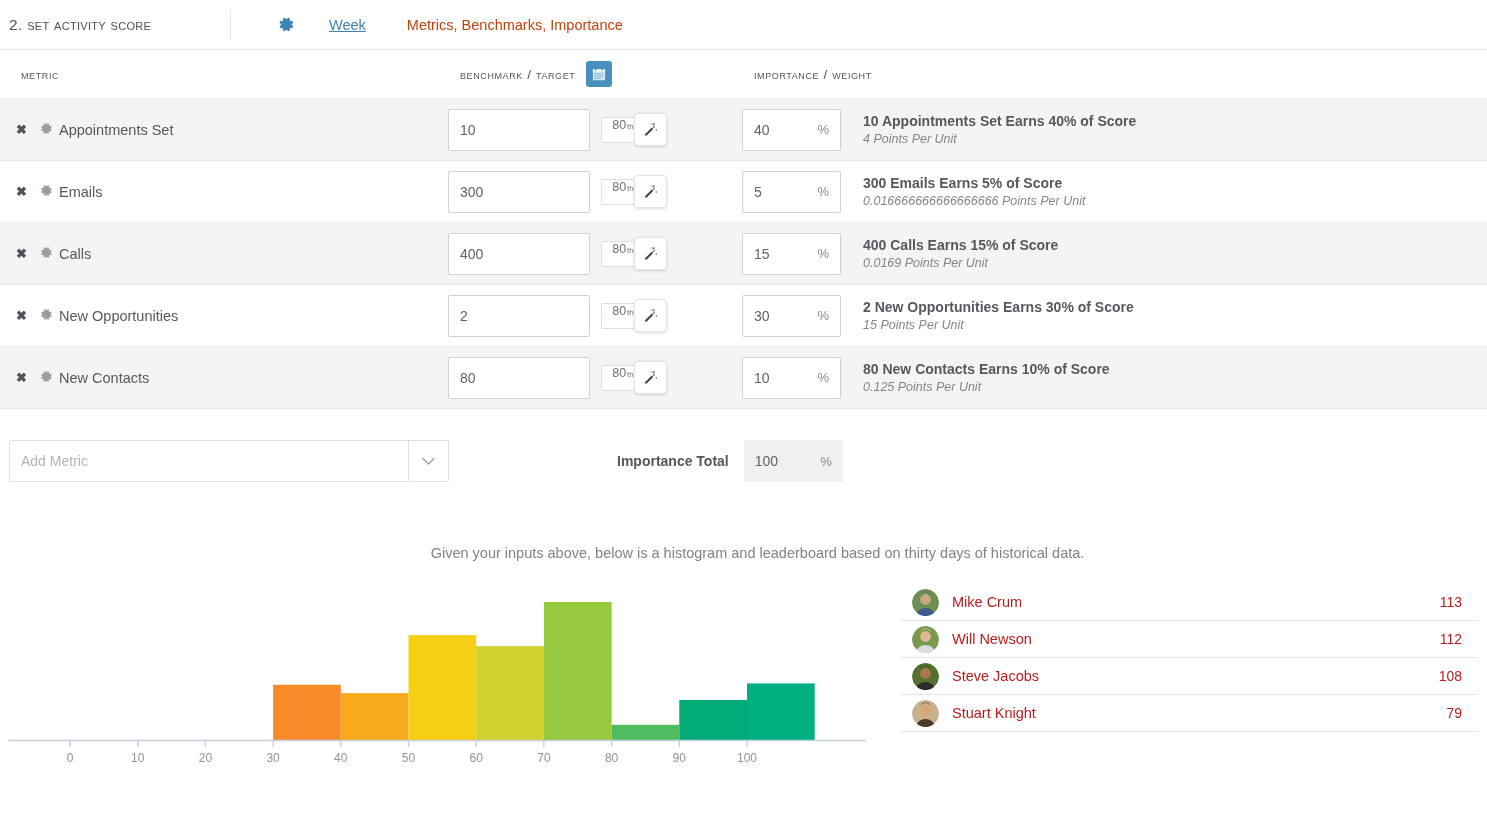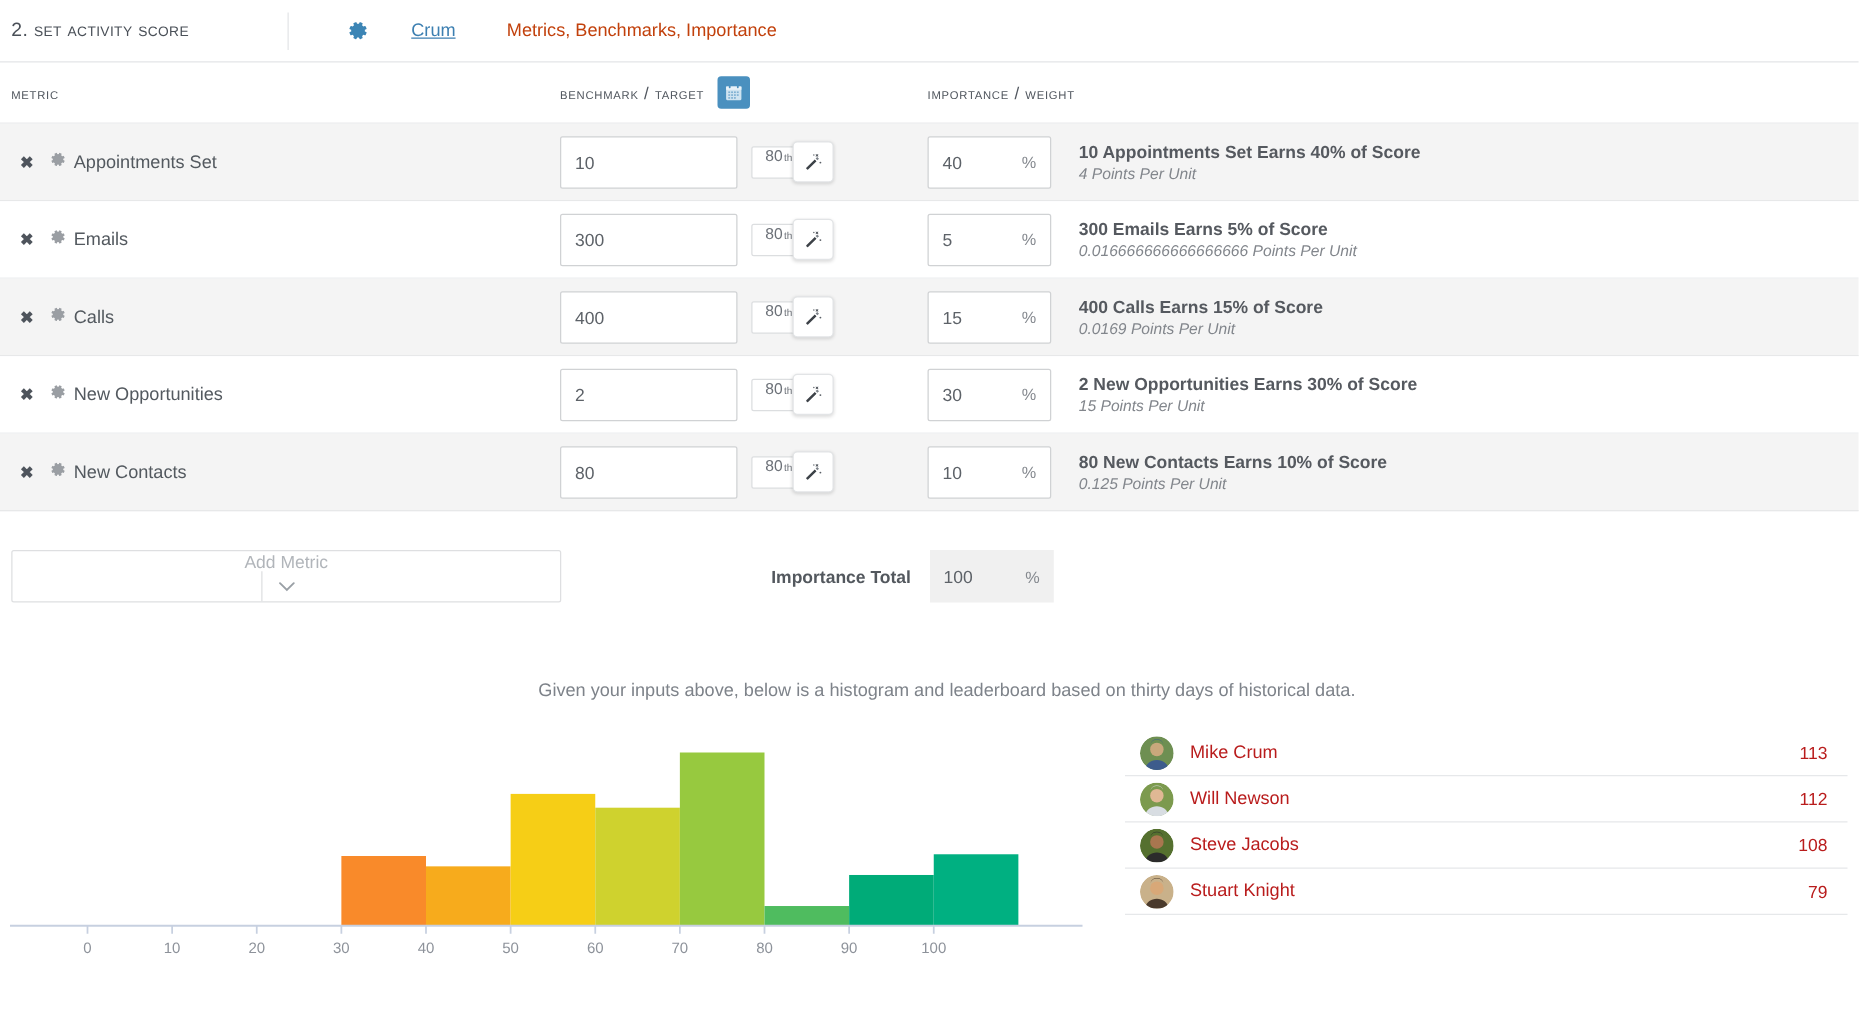--- a/index.html
+++ b/index.html
@@ -46,20 +46,21 @@
   
   .col-head {
     height: 48px;
     display: flex;
     align-items: center;
     font-size: 13.5px;
     font-variant: small-caps;
     text-transform: lowercase;
     letter-spacing: .6px;
     color: #50565e;
+    margin-left: 12px;
   }
   .ch-metric { width: 448px; padding-left: 9px; }
   .ch-bench  { width: 294px; display: flex; align-items: center; }
   .cal-btn {
     width: 26px; height: 26px;
     background: #4a90bf;
     border-radius: 3px;
     margin-left: 11px;
     display: flex; align-items: center; justify-content: center;
   }
@@ -143,21 +144,20 @@
 
   
   .addbar { display: flex; align-items: center; margin-top: 31px; }
   .select-wrap {
     width: 440px; height: 42px;
     margin-left: 9px;
     border: 1px solid #dedfe1;
     background: #fff;
     display: flex; align-items: center;
     border-radius: 2px;
-    flex-direction: column;
   }
   .select-text {
     flex: 1; padding: 0 11px;
     font-size: 14px; color: #b1b5ba;
   }
   .select-arrow {
     width: 40px; height: 100%;
     border-left: 1px solid #dedfe1;
     display: flex; align-items: center; justify-content: center;
   }
@@ -219,21 +219,21 @@
 
 <div class="section-head">
   <div class="section-title">2. Set Activity Score</div>
   <div class="head-divider"></div>
   <span class="gear-blue">
     <svg width="17" height="17" viewBox="0 0 20 20">
         <path fill="#3c85b5" d="M10 6.4a3.6 3.6 0 100 7.2 3.6 3.6 0 000-7.2zm0 5.6a2 2 0 110-4 2 2 0 010 4z"></path>
         <path fill="#3c85b5" d="M17.6 11.4l-1.3-.5a6.4 6.4 0 000-1.8l1.3-.5a.6.6 0 00.3-.8l-.8-1.8a.6.6 0 00-.8-.3l-1.3.5a6.4 6.4 0 00-1.3-1.3l.5-1.3a.6.6 0 00-.3-.8L12.1 2a.6.6 0 00-.8.3l-.5 1.3a6.4 6.4 0 00-1.8 0L8.5 2.3A.6.6 0 007.7 2L5.9 2.8a.6.6 0 00-.3.8l.5 1.3a6.4 6.4 0 00-1.3 1.3l-1.3-.5a.6.6 0 00-.8.3l-.8 1.8a.6.6 0 00.3.8l1.3.5a6.4 6.4 0 000 1.8l-1.3.5a.6.6 0 00-.3.8l.8 1.8a.6.6 0 00.8.3l1.3-.5a6.4 6.4 0 001.3 1.3l-.5 1.3a.6.6 0 00.3.8l1.8.8a.6.6 0 00.8-.3l.5-1.3a6.4 6.4 0 001.8 0l.5 1.3a.6.6 0 00.8.3l1.8-.8a.6.6 0 00.3-.8l-.5-1.3a6.4 6.4 0 001.3-1.3l1.3.5a.6.6 0 00.8-.3l.8-1.8a.6.6 0 00-.3-.8z"></path>
       </svg>
   </span>
-  <a class="week-link" href="#">Crum</a>
+  <a class="week-link" href="#">Week</a>
   <div class="head-sub">Metrics, Benchmarks, Importance</div>
 </div>
 
 <div class="col-head">
   <div class="ch-metric">Metric</div>
   <div class="ch-bench">
     <span>Benchmark / Target</span>
     <span class="cal-btn">
       <svg width="14" height="14" viewBox="0 0 16 16">
           <rect x="1" y="2.5" width="14" height="12.5" rx="1" fill="#cfe3f0"></rect>

